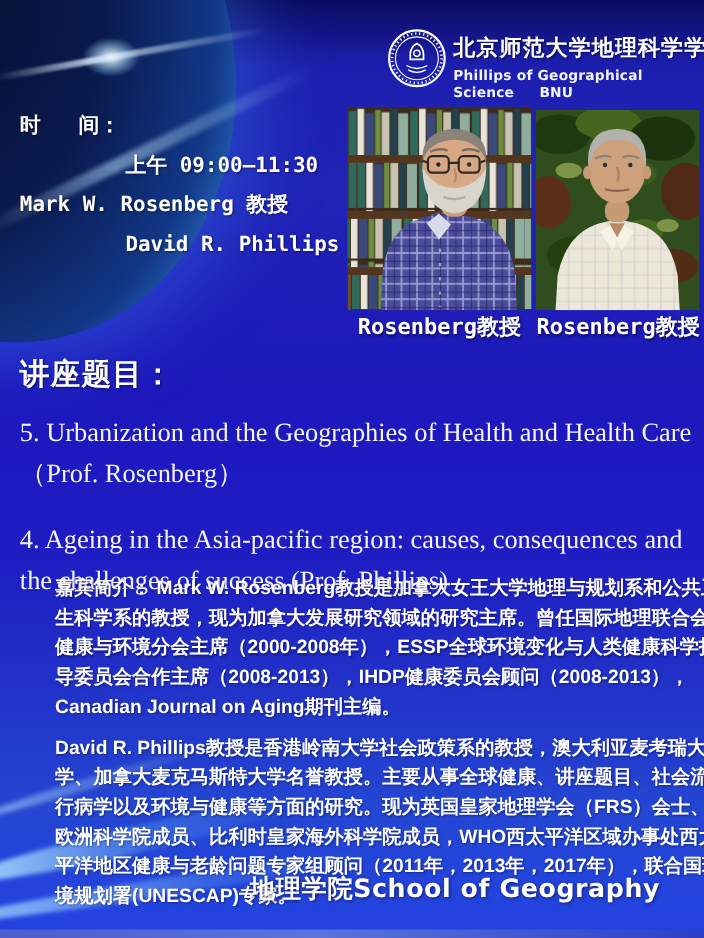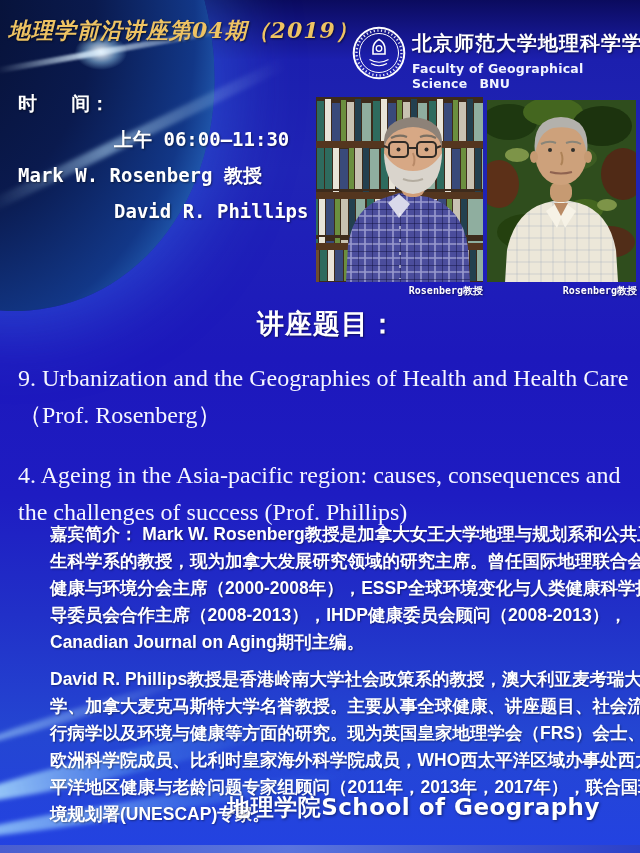--- a/index.html
+++ b/index.html
@@ -30,40 +30,40 @@
   
   .series-title{position:absolute;left:8px;top:16px;white-space:nowrap;
     font-family:"DejaVu Serif","Liberation Serif",serif;font-weight:bold;font-style:italic;
     font-size:22px;letter-spacing:1px;color:#eec363;text-shadow:1px 1px 2px rgba(0,0,0,.55);}
   .brand{position:absolute;left:352px;top:26px;display:flex;align-items:flex-start;gap:6px;}
   .seal{width:54px;height:54px;flex:0 0 54px;}
   .brand-text{padding-top:4px;}
   .org-cn{font-family:"DejaVu Serif","Liberation Serif",serif;font-weight:bold;
     font-size:20px;letter-spacing:1px;white-space:nowrap;color:#fff;text-shadow:1px 1px 2px rgba(0,0,0,.5);}
   .org-en{font-size:12.5px;font-weight:bold;color:#f2f4ff;margin-top:4px;letter-spacing:.2px;}
-  .org-en .abbr{margin-left:12px;}
-  
-  .info{position:absolute;left:18px;top:86px;width:300px;
+  .org-en .abbr{margin-left:23px;}
+  
+  .info{position:absolute;left:18px;top:96px;width:300px;
     font-family:"DejaVu Sans Mono","DejaVu Sans",monospace;font-weight:bold;font-size:19px;
     text-shadow:1px 1px 2px rgba(0,0,0,.45);}
   .info-row{display:flex;height:36px;align-items:center;white-space:nowrap;}
   .info-label{flex:0 0 96px;white-space:pre;}
   .info-value{white-space:pre;}
   
   .photo{position:absolute;display:block;}
   .photo-ros{left:316px;top:97px;width:167px;height:185px;}
   .photo-phi{left:487px;top:100px;width:149px;height:182px;}
-  .caption{position:absolute;top:284px;text-align:right;font-weight:bold;font-size:10px;
+  .caption{position:absolute;top:284px;text-align:center;font-weight:bold;font-size:20px;
     font-family:"DejaVu Sans Mono","DejaVu Sans",monospace;text-shadow:1px 1px 2px rgba(0,0,0,.5);}
   .caption-ros{left:316px;width:167px;}
   .caption-phi{left:487px;width:150px;}
   
   .topics{position:absolute;left:18px;top:306px;width:618px;}
-  .topics-heading{font-size:27px;font-weight:bold;margin:0 0 18px 0;letter-spacing:1px;
-    text-shadow:1px 1px 2px rgba(0,0,0,.5);text-align:center;}
+  .topics-heading{font-size:27px;font-weight:bold;margin:16px 0 18px 0;letter-spacing:1px;
+    text-shadow:1px 1px 2px rgba(0,0,0,.5);}
   .topic{font-family:"Liberation Serif","DejaVu Serif",serif;font-size:24px;line-height:37px;
     margin:0 0 23px 0;color:#f5f6ff;}
   
   .bios{position:absolute;left:18px;top:521px;width:612px;
     font-family:Liberation Sans, sans-serif;font-weight:bold;font-size:17.5px;
     line-height:27px;text-shadow:1px 1px 2px rgba(0,0,0,.4);margin-left:32px;}
   .bio{margin:0 0 10px 0;}
   
   .footer{position:absolute;right:40px;top:792px;font-size:23px;font-weight:bold;
     letter-spacing:.5px;text-shadow:1px 1px 3px rgba(0,0,0,.5);}
@@ -75,47 +75,46 @@
 
   <div class="earth"></div>
   <div class="flare"></div>
   <div class="flare-streak"></div>
   <div class="streak-mid"></div>
   <div class="streak1"></div>
   <div class="streak2"></div>
   <div class="streak3"></div>
   <div class="bottom-strip"></div>
 
-  <div class="series-title">地理学前沿讲座第04期（2019）</div>
 
   <div class="brand">
     <svg class="seal" viewBox="0 0 54 54">
       <circle cx="27" cy="27" r="25.3" fill="none" stroke="#ffffff" stroke-width="2"></circle>
       <circle cx="27" cy="27" r="19.5" fill="none" stroke="#ffffff" stroke-width="1"></circle>
       <circle cx="27" cy="27" r="22.5" fill="none" stroke="rgba(255,255,255,0.85)" stroke-width="2.4" stroke-dasharray="1.3 2.4"></circle>
       <path d="M27 13.5 q-6 3 -6 10 l0 4.5 h12 l0 -4.5 q0 -7 -6 -10 Z" fill="none" stroke="#ffffff" stroke-width="1.6"></path>
       <circle cx="27" cy="22.5" r="2.8" fill="none" stroke="#ffffff" stroke-width="1.3"></circle>
       <path d="M17.5 33.5 q9.5 5.5 19 0" fill="none" stroke="#ffffff" stroke-width="1.2"></path>
       <path d="M19 37.5 q8 4.5 16 0" fill="none" stroke="#ffffff" stroke-width="1.2"></path>
     </svg>
     <div class="brand-text">
       <div class="org-cn">北京师范大学地理科学学部</div>
       <div class="org-en">
-        <span>Faculty of Geographical Science</span><span class="abbr">BNU</span>
+        <span>Phillips of Geographical Science</span><span class="abbr">BNU</span>
       </div>
     </div>
   </div>
 
   <div class="info">
     <div class="info-row">
       <span class="info-label">时   间：</span>
     </div>
     <div class="info-row">
       <span class="info-label"></span>
-      <span class="info-value">上午 06:00—11:30</span>
+      <span class="info-value">上午 09:00—11:30</span>
     </div>
     <div class="info-row">
       <span class="info-value">Mark W. Rosenberg 教授</span>
     </div>
     <div class="info-row">
       <span class="info-label"></span>
       <span class="info-value">David R. Phillips 教授</span>
     </div>
     <div class="info-row">
     </div>
@@ -202,21 +201,21 @@
     <circle cx="86" cy="50" r="2" fill="#31302c"></circle>
     <path d="M74 52 q3 8 0 13" fill="none" stroke="#ad8257" stroke-width="2"></path>
     <path d="M63 72 Q74 75 85 72" fill="none" stroke="#8f6350" stroke-width="2"></path>
   </svg>
 
   <div class="caption caption-ros">Rosenberg教授</div>
   <div class="caption caption-phi">Rosenberg教授</div>
 
   <div class="topics">
     <h2 class="topics-heading">讲座题目：</h2>
-    <p class="topic">9. Urbanization and the Geographies of Health and Health Care （Prof. Rosenberg）</p>
+    <p class="topic">5. Urbanization and the Geographies of Health and Health Care （Prof. Rosenberg）</p>
     <p class="topic">4. Ageing in the Asia-pacific region: causes, consequences and the challenges of success (Prof. Phillips)</p>
   </div>
 
   <div class="bios">
     <p class="bio">嘉宾简介： Mark W. Rosenberg教授是加拿大女王大学地理与规划系和公共卫生科学系的教授，现为加拿大发展研究领域的研究主席。曾任国际地理联合会健康与环境分会主席（2000-2008年），ESSP全球环境变化与人类健康科学指导委员会合作主席（2008-2013），IHDP健康委员会顾问（2008-2013），Canadian Journal on Aging期刊主编。</p>
     <p class="bio">David R. Phillips教授是香港岭南大学社会政策系的教授，澳大利亚麦考瑞大学、加拿大麦克马斯特大学名誉教授。主要从事全球健康、讲座题目、社会流行病学以及环境与健康等方面的研究。现为英国皇家地理学会（FRS）会士、欧洲科学院成员、比利时皇家海外科学院成员，WHO西太平洋区域办事处西太平洋地区健康与老龄问题专家组顾问（2011年，2013年，2017年），联合国环境规划署(UNESCAP)专家。</p>
   </div>
 
   <div class="footer">地理学院School of Geography</div>
 

